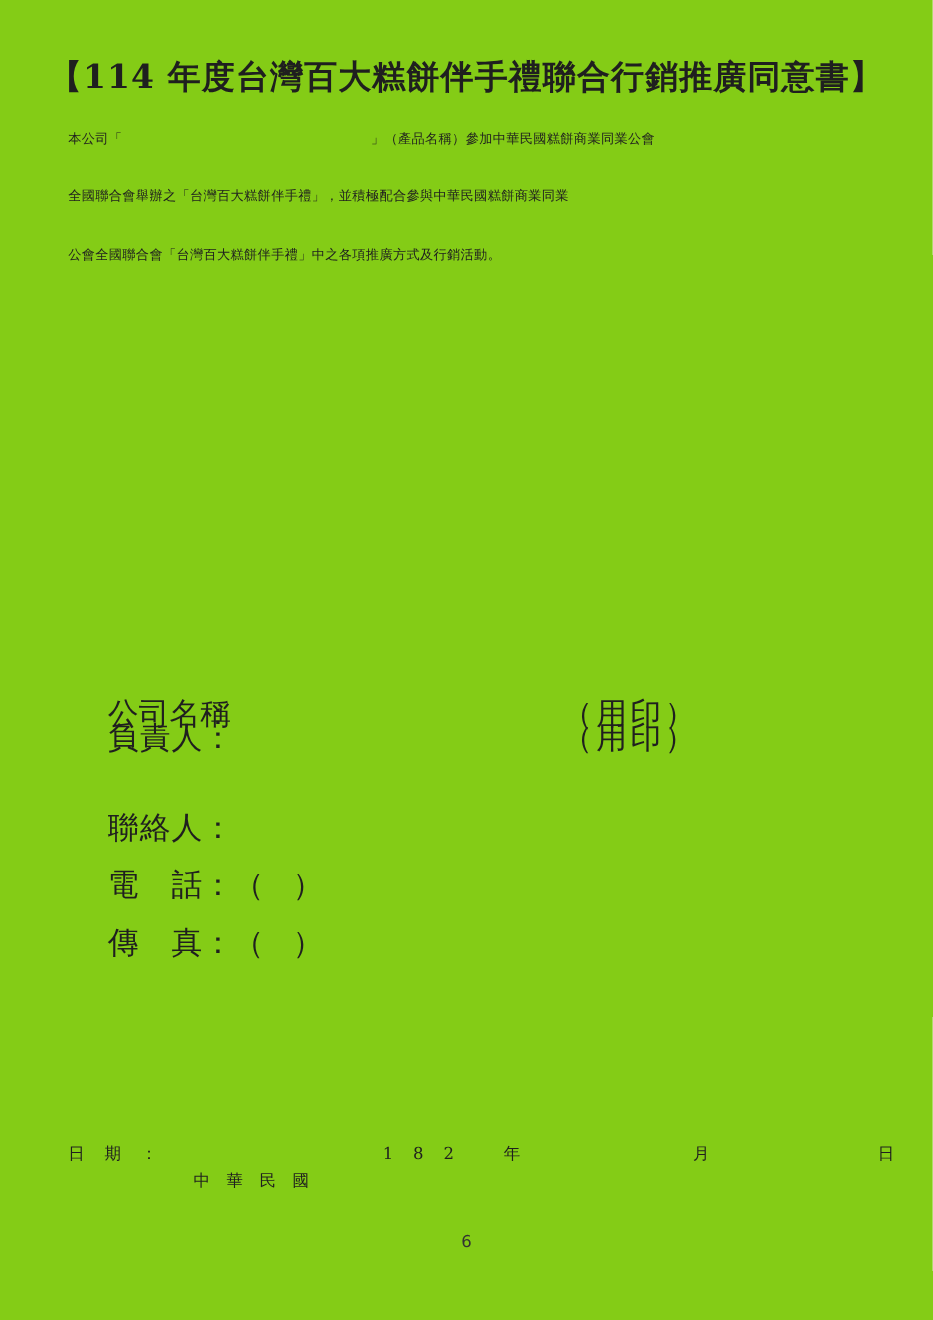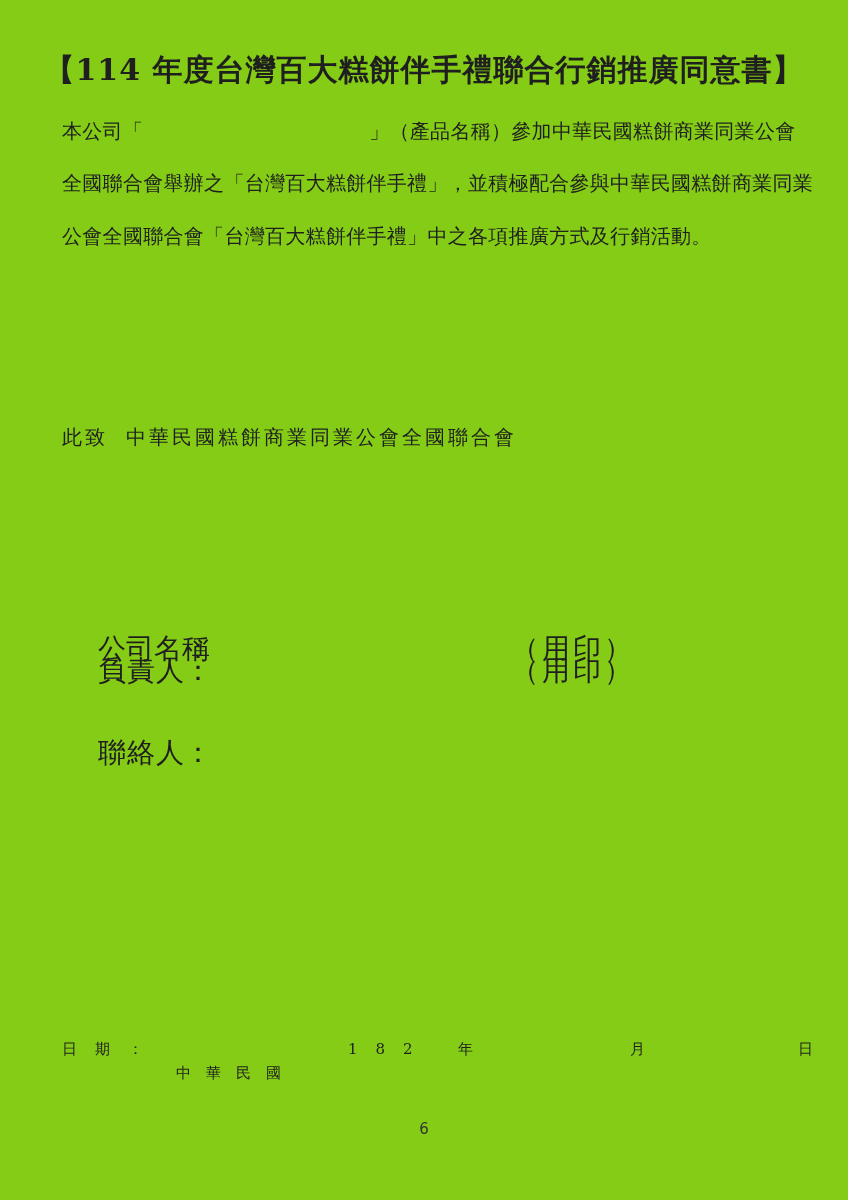--- a/index.html
+++ b/index.html
@@ -23,21 +23,21 @@
     width: 100%;
     text-align: center;
     font-size: 30px;
     font-weight: 600;
     letter-spacing: 1px;
     white-space: nowrap;
   }
   .body-line {
     position: absolute;
     left: 62px;
-    font-size: 20px;
+    font-size: 12px;
     letter-spacing: 0.3px;
     white-space: nowrap;
   }
   .l1 { top: 118px; }
   .l2 { top: 170px; }
   .l3 { top: 223px; }
   .blank-gap {
     display: inline-block;
     width: 226px;
     height: 1px;
@@ -118,29 +118,30 @@
 <div class="page">
 
   <div class="title">【114 年度台灣百大糕餅伴手禮聯合行銷推廣同意書】</div>
 
   <div class="body-line l1"><span>本公司「</span><span class="blank-gap"></span><span>」（產品名稱）參加中華民國糕餅商業同業公會</span></div>
 
   <div class="body-line l3">公會全國聯合會「台灣百大糕餅伴手禮」中之各項推廣方式及行銷活動。</div>
 
   <div class="body-line l2">全國聯合會舉辦之「台灣百大糕餅伴手禮」，並積極配合參與中華民國糕餅商業同業</div>
 
-  <div class="salutation"><span>此致</span><span class="salutation-gap"></span><span>中華民國糕餅商業同業公會全國聯合會</span></div>
 
   <div class="field-row r-company"><span class="field-label">公司名稱</span><span class="field-colon">：</span><span class="seal">（用印）</span></div>
 
   <div class="field-row r-owner"><span class="field-label">負責人</span><span class="field-colon">：</span><span class="seal">（用印）</span></div>
 
   <div class="field-row r-contact"><span class="field-label">聯絡人</span><span class="field-colon">：</span></div>
 
+  <div class="field-row r-phone"><span class="field-label">電話</span><span class="field-colon">：</span><span>（</span><span class="paren-gap"></span><span>）</span></div>
 
+  <div class="field-row r-fax"><span class="field-label">傳真</span><span class="field-colon">：</span><span>（</span><span class="paren-gap"></span><span>）</span></div>
 
   <div>
     <span class="date-part d-label">日期：</span>
     <span class="date-part d-era">中華民國</span>
     <span class="date-part d-year">182</span>
     <span class="date-part d-year-unit">年</span>
     <span class="date-part d-month-unit">月</span>
     <span class="date-part d-day-unit">日</span>
   </div>
 

